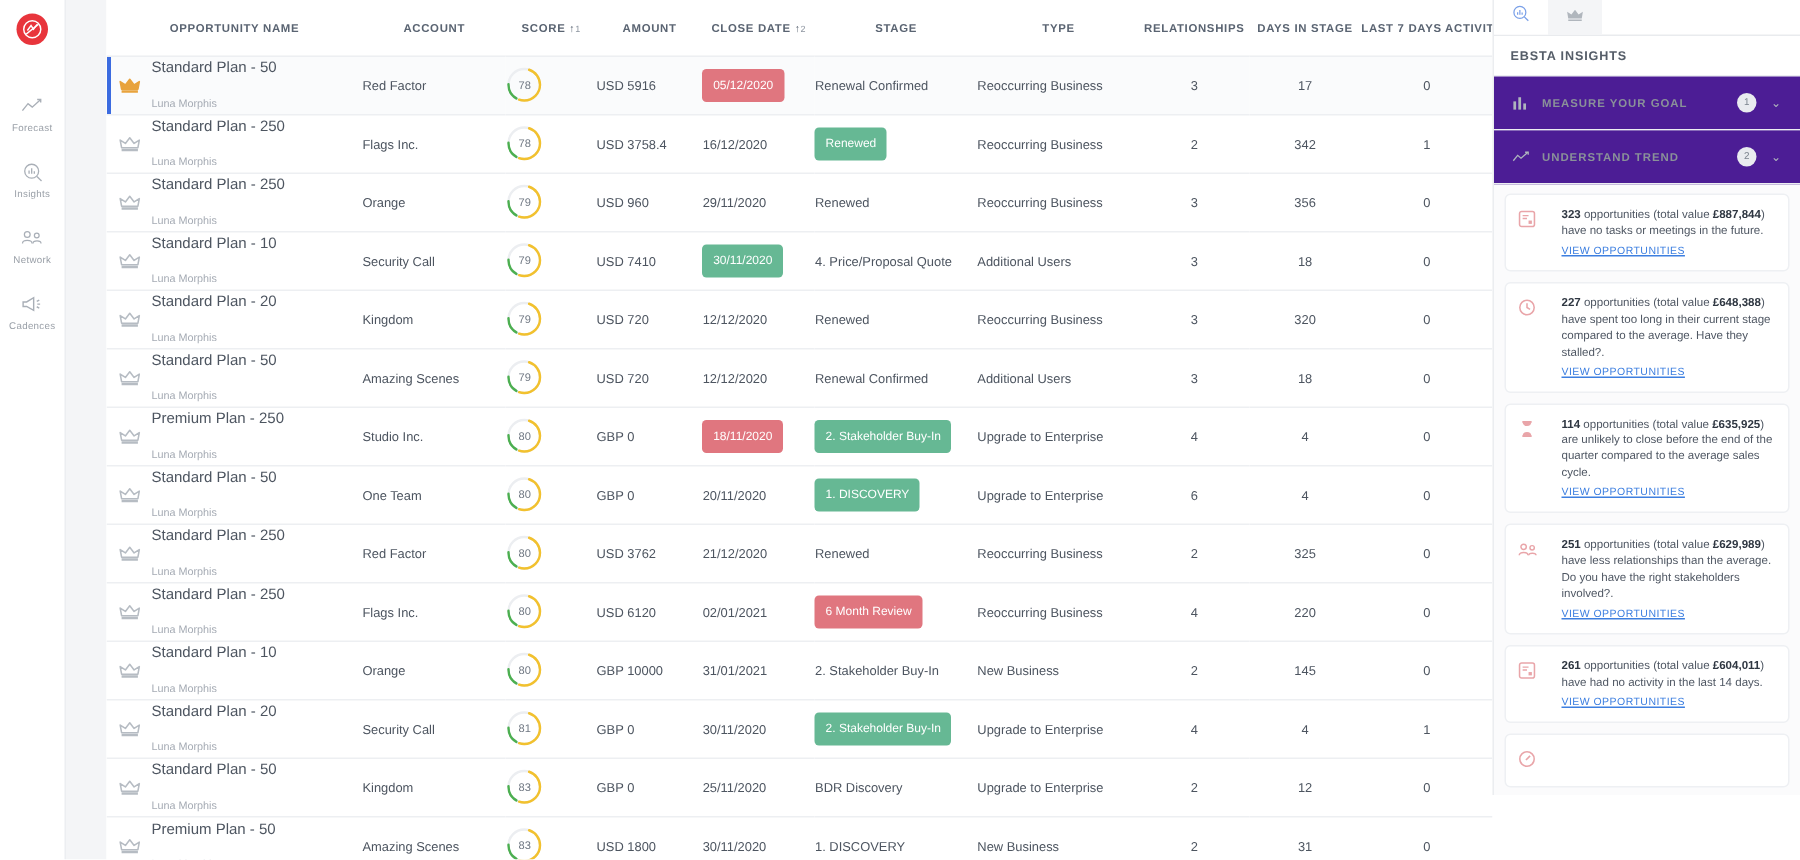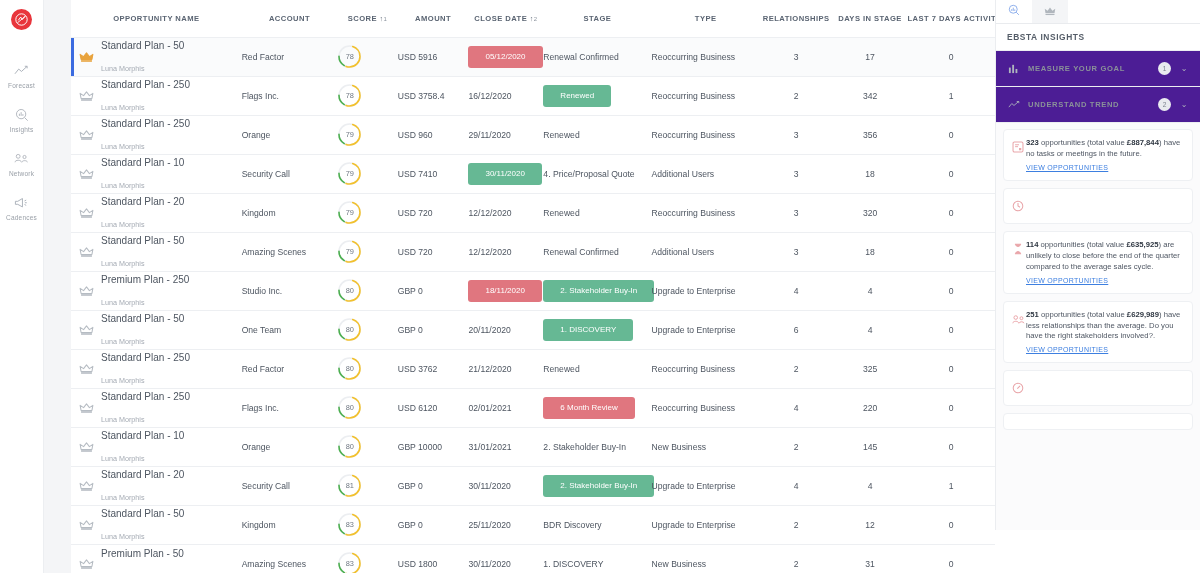--- a/index.html
+++ b/index.html
@@ -73,21 +73,21 @@
   .scorecell { display: flex; align-items: center; }
   .ring { position: relative; width: 25px; height: 25px; }
   .ring svg { display:block; transform: rotate(-90deg); }
   .ring .val {
     position: absolute; inset: 0; display:flex; align-items:center; justify-content:center;
     font-size: 7.4px; color: #6f7782;
   }
 
   .badge {
     display: inline-block; border-radius: 3px;
-    font-size: 8px; color: #ffffff; padding: 7px 17px;
+    font-size: 8px; color: #ffffff; padding: 7px 7px;
     line-height: 1; white-space: nowrap;
   }
   .badge.red { background: #e0767f; }
   .badge.green { background: #66b894; }
   .plain { color: #4d5560; font-size: 8.6px; }
   .num { text-align: center; }
 
   
   .panel {
     width: 205px; flex: 0 0 205px; height: 530px;
@@ -121,21 +121,21 @@
   .acc .cnt {
     width: 13px; height: 13px; border-radius: 50%; background: #e9ebef;
     color: #7b838d; font-size: 6.6px; display:flex; align-items:center; justify-content:center;
   }
   .acc .chev { font-size: 8px; color: #aeb4bc; width: 10px; text-align:center; }
 
   .cards { padding: 6px 7px 0 7px; }
   .card {
     background: #ffffff; border: 1px solid #eef0f3; border-radius: 4px;
     padding: 8px 8px 7px 8px; margin-bottom: 7px;
-    display: flex; gap: 1px;
+    display: flex; gap: 16px;
   }
   .card .cico { width: 13px; flex: 0 0 13px; padding-top: 1px; }
   .card .ctxt { font-size: 7.7px; color: #4f5763; line-height: 1.42; }
   .card .ctxt b { font-weight: 700; color: #2f3742; }
   .card .cta {
     display:block; margin-top: 3px; font-size: 7px; color: #3d7fe0;
     letter-spacing: .3px; font-weight: 400;
   }
 </style>
 </head>
@@ -745,39 +745,48 @@
               <path d="M3.6 4.4 H8.2 M3.6 6.6 H7" stroke="#e9a5a9" stroke-width="1.1"></path>
               <rect x="8.2" y="8.2" width="2.6" height="2.6" fill="#e9a5a9"></rect>
             </svg></span>
           <span class="ctxt"><b>323</b><span> opportunities (total value </span><b>£887,844</b><span>) have no tasks or meetings in the future.</span><a class="cta" href="#">VIEW OPPORTUNITIES</a></span>
         </div>
         <div class="card">
           <span class="cico"><svg width="12" height="12" viewBox="0 0 14 14">
               <circle cx="7" cy="7" r="5.6" fill="none" stroke="#e9a5a9" stroke-width="1.2"></circle>
               <path d="M7 3.6 V7 L9.4 8.4" fill="none" stroke="#e9a5a9" stroke-width="1.2"></path>
             </svg></span>
+          <span class="ctxt"><b>227</b><span> opportunities (total value </span><b>£648,388</b><span>) have spent too long in their current stage compared to the average. Have they stalled?.</span><a class="cta" href="#">VIEW OPPORTUNITIES</a></span>
         </div>
         <div class="card">
           <span class="cico"><svg width="12" height="12" viewBox="0 0 14 14">
               <path d="M3.4 1.4 H10.6 M3.4 12.6 H10.6" stroke="#e9a5a9" stroke-width="1.3"></path>
               <path d="M4.2 1.4 C4.2 5 9.8 5 9.8 1.4 M4.2 12.6 C4.2 9 9.8 9 9.8 12.6" fill="#e9a5a9" stroke="#e9a5a9" stroke-width="1.1"></path>
             </svg></span>
           <span class="ctxt"><b>114</b><span> opportunities (total value </span><b>£635,925</b><span>) are unlikely to close before the end of the quarter compared to the average sales cycle.</span><a class="cta" href="#">VIEW OPPORTUNITIES</a></span>
         </div>
         <div class="card">
           <span class="cico"><svg width="13" height="11" viewBox="0 0 16 12">
               <circle cx="4.6" cy="3.6" r="2.2" fill="none" stroke="#e9a5a9" stroke-width="1.2"></circle>
               <path d="M1 10.6 C1 7.4 8.2 7.4 8.2 10.6" fill="none" stroke="#e9a5a9" stroke-width="1.2"></path>
               <circle cx="11.6" cy="4.4" r="1.8" fill="none" stroke="#e9a5a9" stroke-width="1.2"></circle>
               <path d="M8.8 10.6 C8.8 8.2 14.8 8.2 14.8 10.6" fill="none" stroke="#e9a5a9" stroke-width="1.2"></path>
             </svg></span>
           <span class="ctxt"><b>251</b><span> opportunities (total value </span><b>£629,989</b><span>) have less relationships than the average. Do you have the right stakeholders involved?.</span><a class="cta" href="#">VIEW OPPORTUNITIES</a></span>
         </div>
         <div class="card">
           <span class="cico"><svg width="12" height="12" viewBox="0 0 14 14">
+              <rect x="1.2" y="1.2" width="11.6" height="11.6" rx="1.6" fill="none" stroke="#e9a5a9" stroke-width="1.2"></rect>
+              <path d="M3.6 4.4 H8.2 M3.6 6.6 H7" stroke="#e9a5a9" stroke-width="1.1"></path>
+              <rect x="8.2" y="8.2" width="2.6" height="2.6" fill="#e9a5a9"></rect>
+            </svg></span>
+          <span class="ctxt"><b>261</b><span> opportunities (total value </span><b>£604,011</b><span>) have had no activity in the last 14 days.</span><a class="cta" href="#">VIEW OPPORTUNITIES</a></span>
+        </div>
+        <div class="card">
+          <span class="cico"><svg width="12" height="12" viewBox="0 0 14 14">
               <circle cx="7" cy="7" r="5.6" fill="none" stroke="#e9a5a9" stroke-width="1.2"></circle>
               <path d="M9.4 4.6 L6.2 7.8" stroke="#e9a5a9" stroke-width="1.3"></path>
             </svg></span>
         </div>
         <div class="card"></div>
       </div>
   </div>
 </div>
 
 </body></html>

